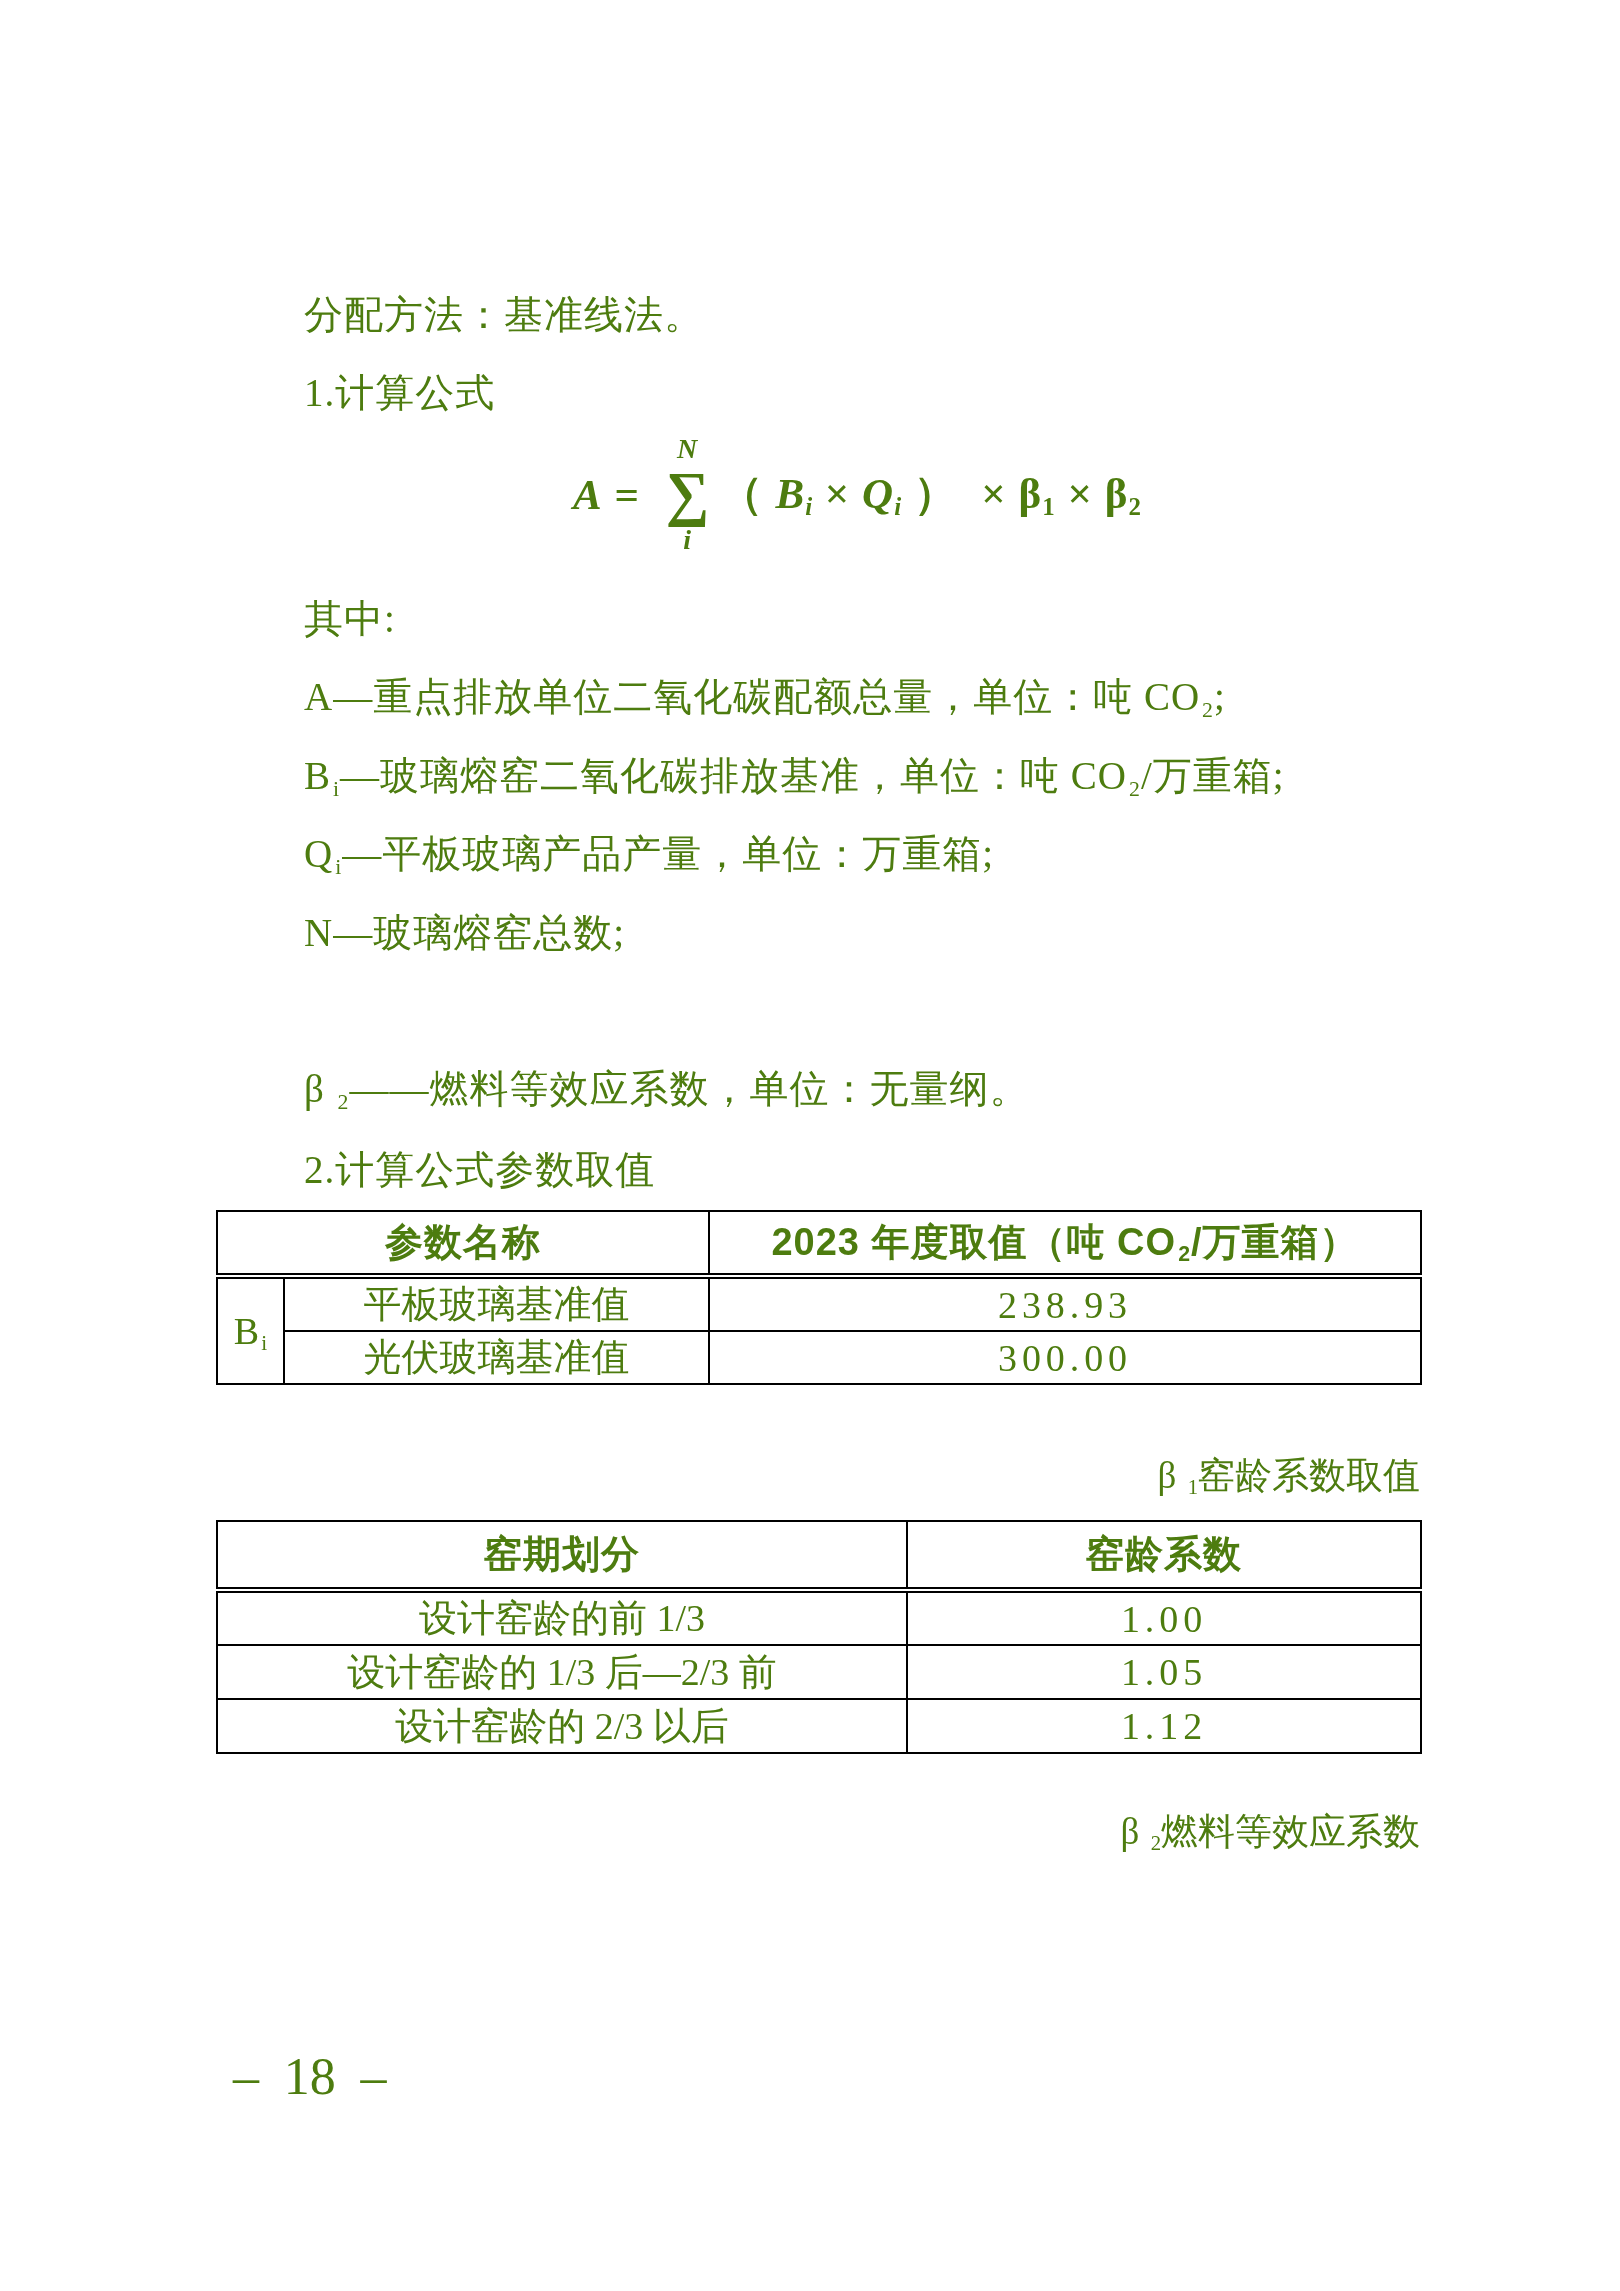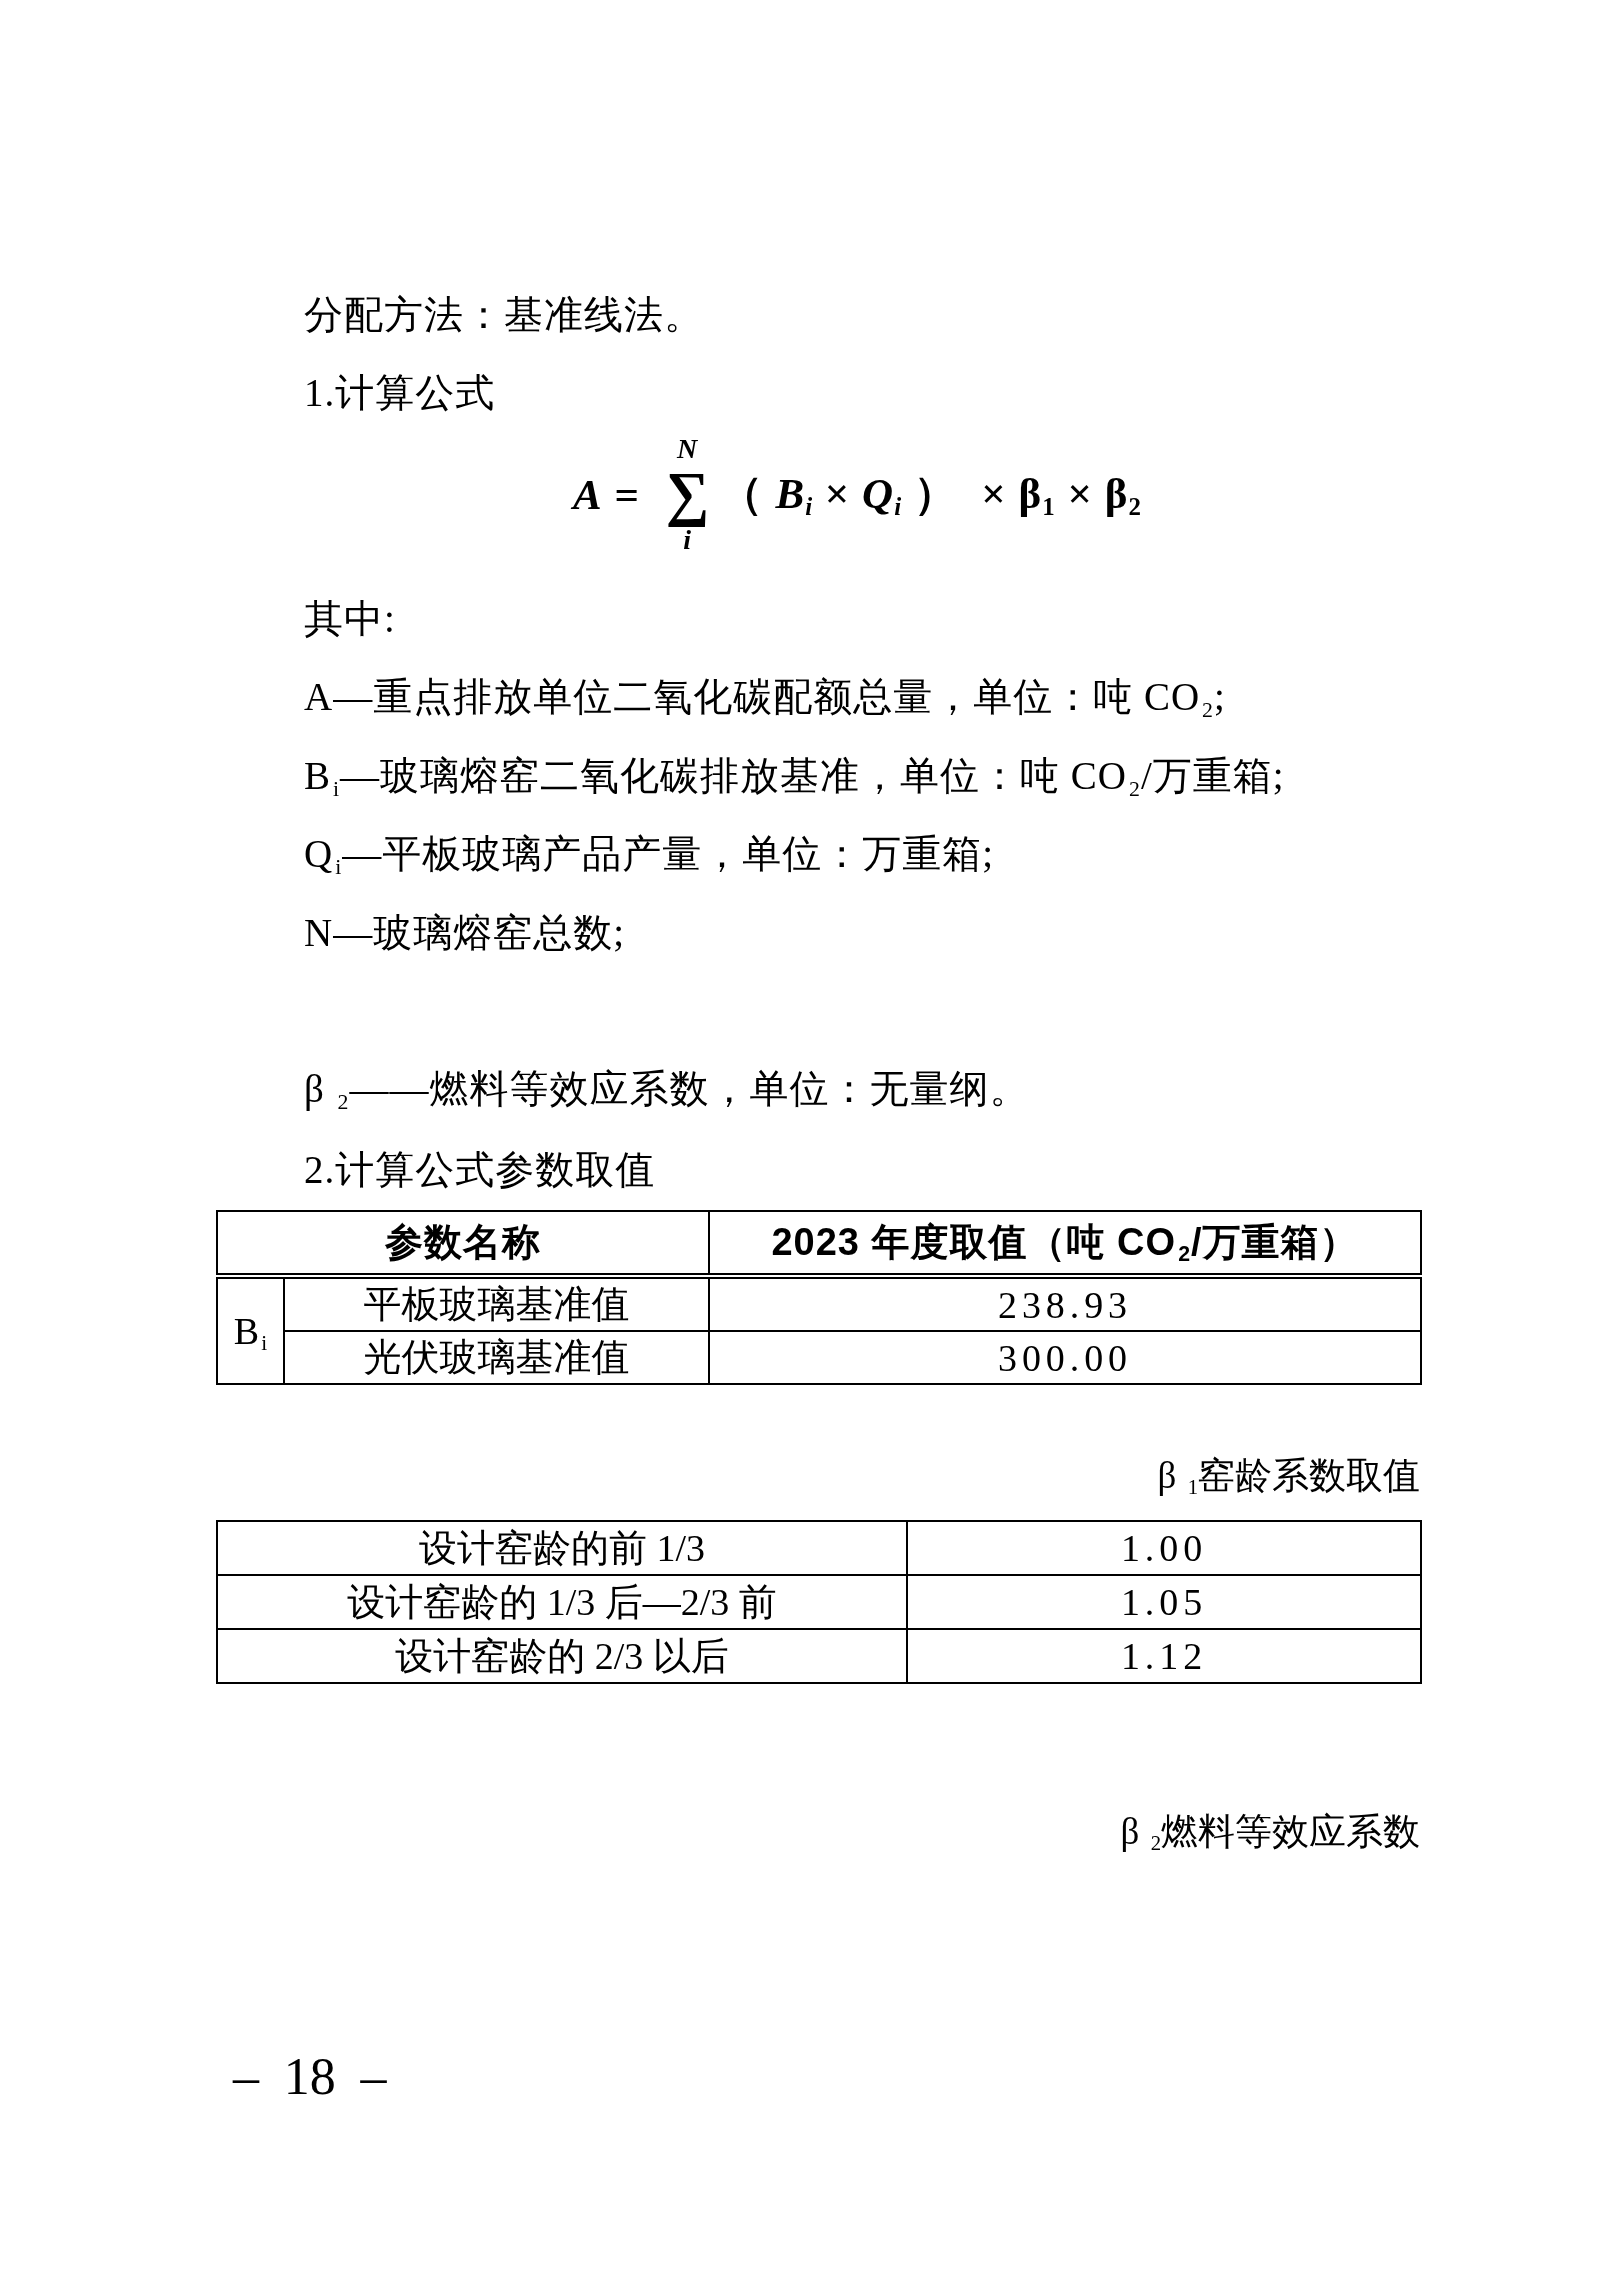--- a/index.html
+++ b/index.html
@@ -1,21 +1,21 @@
 <!DOCTYPE html>
 <html><head>
 <meta charset="utf-8">
 <style>
   * { margin:0; padding:0; box-sizing:border-box; }
   html,body { background:#ffffff; }
   .page {
     position:relative;
     width:1620px; height:2292px;
     background:#ffffff;
-    color:#000000;
+    color:#4d7c0f;
     font-family:"Liberation Serif","DejaVu Serif",serif;
     overflow:hidden;
   }
   .para {
     position:absolute;
     left:304px;
     font-size:39px;
     line-height:45px;
     white-space:pre;
     letter-spacing:1px;
@@ -186,20 +186,24 @@
   </table>
 
   <p class="caption cap1"><span>β </span><sub>1</sub><span>窑龄系数取值</span></p>
 
   <table class="tbl tbl2">
     <colgroup>
         <col style="width:690px">
         <col style="width:514px">
       </colgroup>
     <tbody>
+      <tr class="head-row">
+        <th>窑期划分</th>
+        <th>窑龄系数</th>
+      </tr>
       <tr class="data-row">
         <td>设计窑龄的前 1/3</td>
         <td class="num">1.00</td>
       </tr>
       <tr class="data-row">
         <td>设计窑龄的 1/3 后—2/3 前</td>
         <td class="num">1.05</td>
       </tr>
       <tr class="data-row">
         <td>设计窑龄的 2/3 以后</td>

